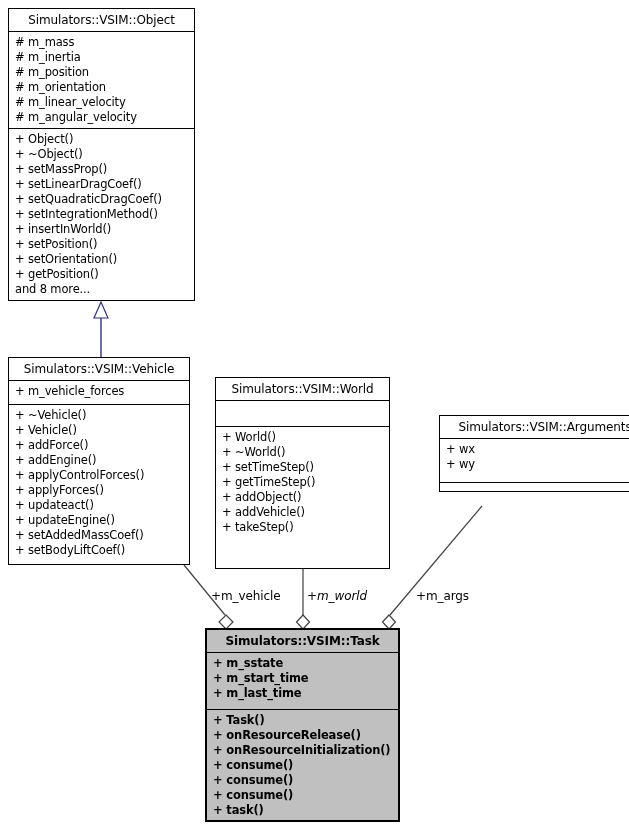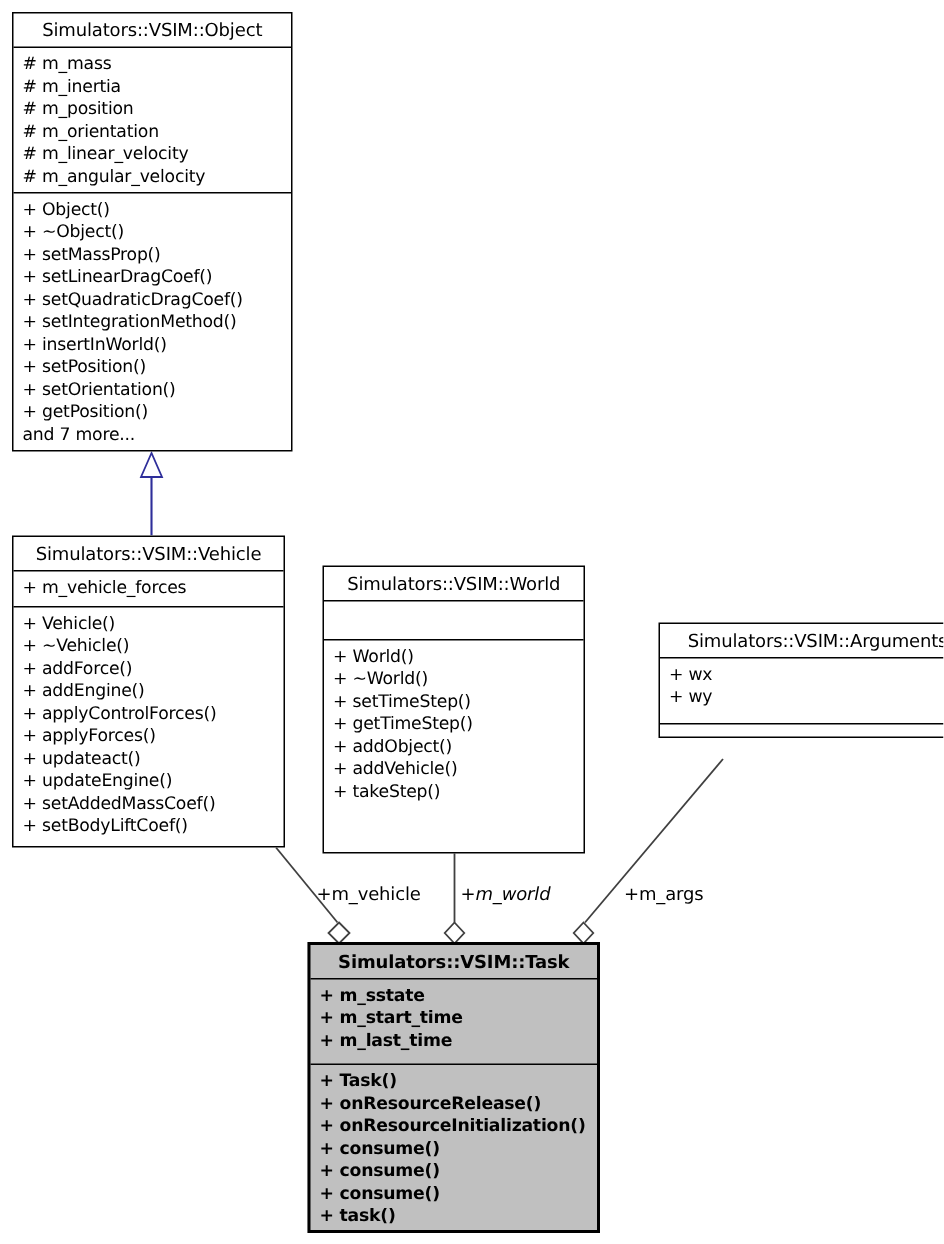--- a/index.html
+++ b/index.html
@@ -110,32 +110,32 @@
         <div class="member">+ Object()</div>
         <div class="member">+ ~Object()</div>
         <div class="member">+ setMassProp()</div>
         <div class="member">+ setLinearDragCoef()</div>
         <div class="member">+ setQuadraticDragCoef()</div>
         <div class="member">+ setIntegrationMethod()</div>
         <div class="member">+ insertInWorld()</div>
         <div class="member">+ setPosition()</div>
         <div class="member">+ setOrientation()</div>
         <div class="member">+ getPosition()</div>
-        <div class="member">and 7 more...</div>
+        <div class="member">and 8 more...</div>
       </div>
   </div>
 
   <div class="uml-box" style="left:8px; top:357px; width:182px; height:208px;">
     <div class="uml-title">Simulators::VSIM::Vehicle</div>
     <div class="uml-sec" style="height:24px;">
         <div class="member">+ m_vehicle_forces</div>
       </div>
     <div class="uml-sec grow">
+        <div class="member">+ ~Vehicle()</div>
         <div class="member">+ Vehicle()</div>
-        <div class="member">+ ~Vehicle()</div>
         <div class="member">+ addForce()</div>
         <div class="member">+ addEngine()</div>
         <div class="member">+ applyControlForces()</div>
         <div class="member">+ applyForces()</div>
         <div class="member">+ updateact()</div>
         <div class="member">+ updateEngine()</div>
         <div class="member">+ setAddedMassCoef()</div>
         <div class="member">+ setBodyLiftCoef()</div>
       </div>
   </div>

